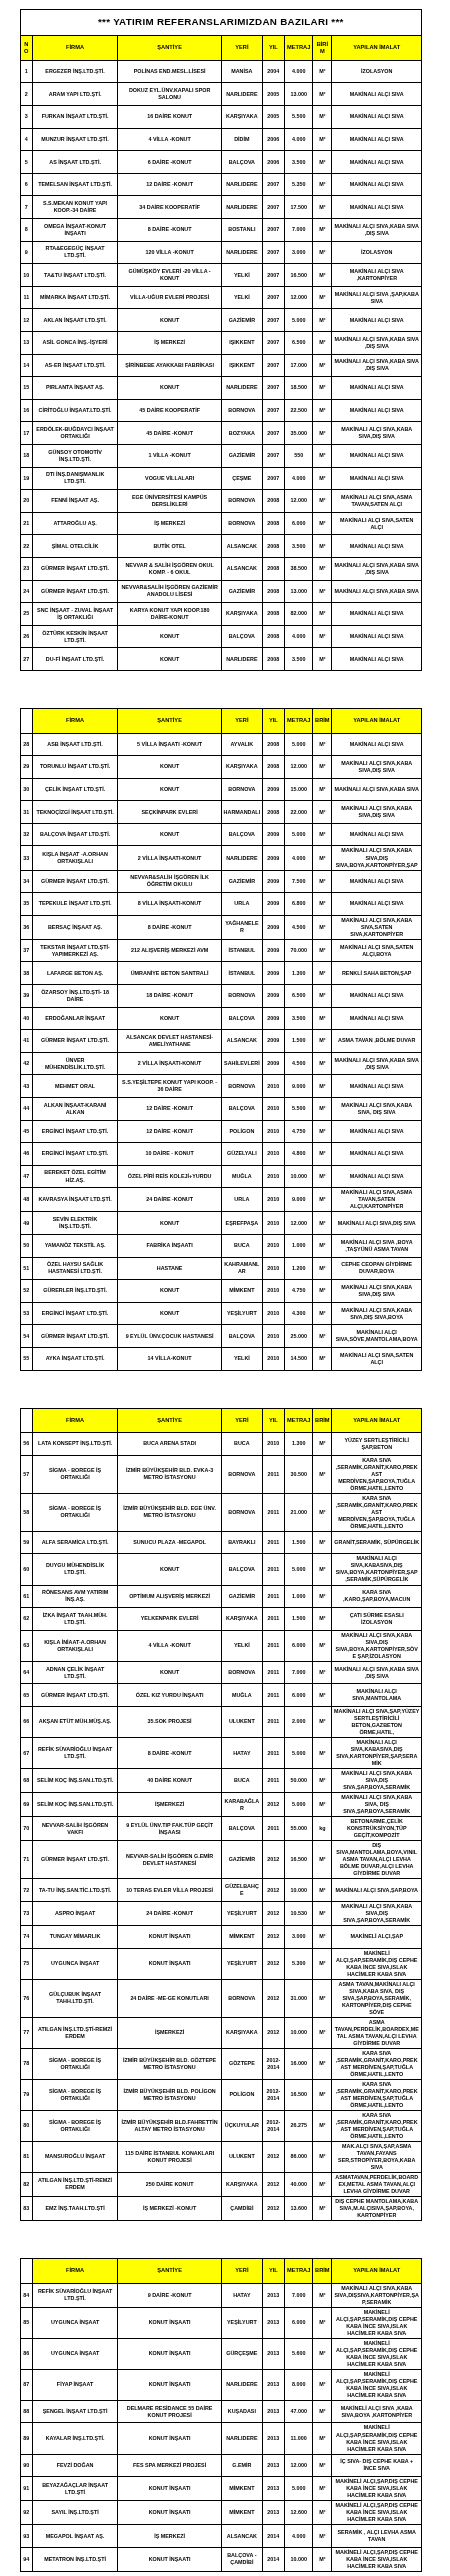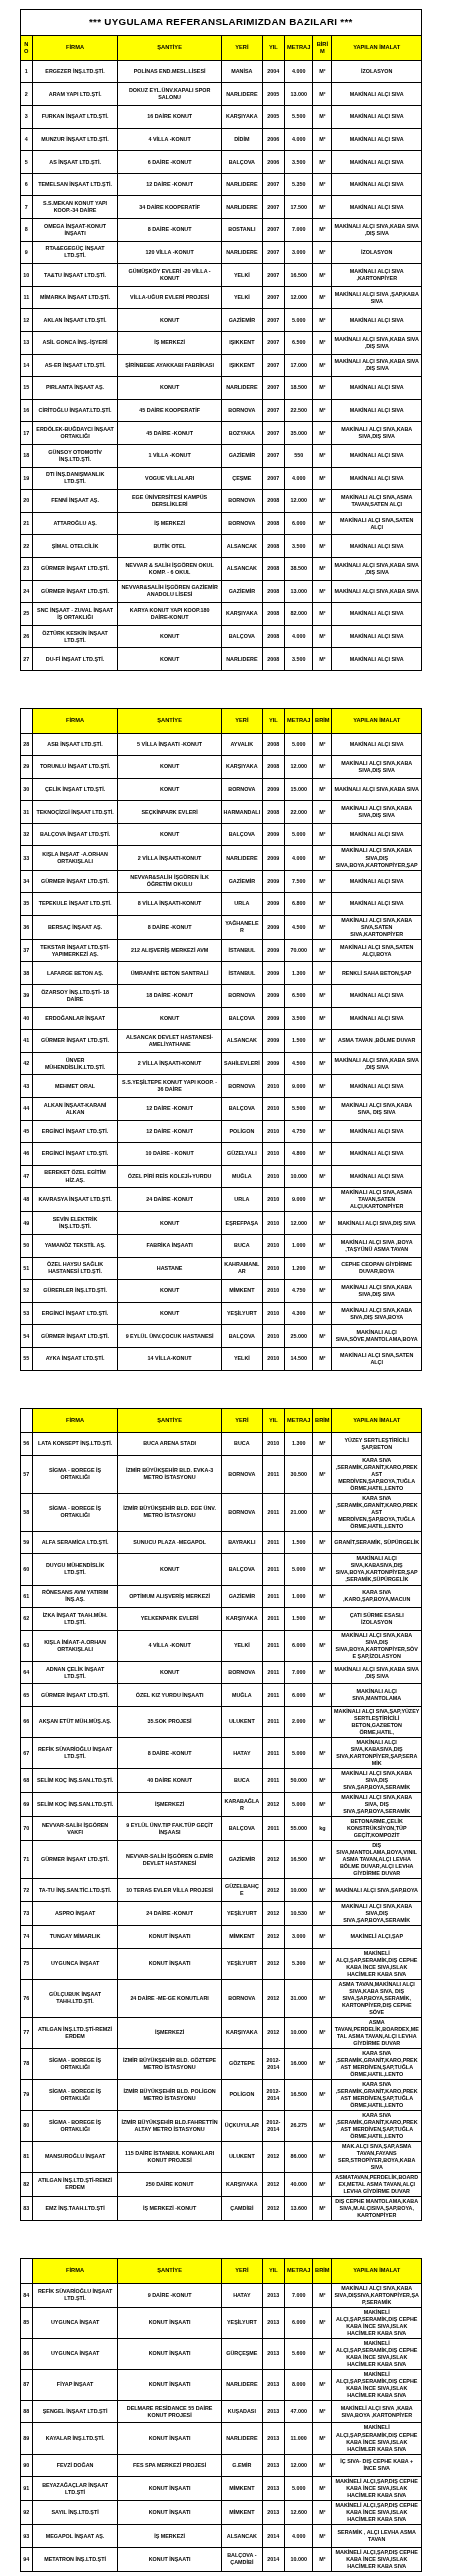--- a/index.html
+++ b/index.html
@@ -26,21 +26,21 @@
           <col style="width: 21.2%;">
           <col style="width: 25.9%;">
           <col style="width: 10.1%;">
           <col style="width: 5.6%;">
           <col style="width: 7%;">
           <col style="width: 4.8%;">
           <col style="width: 22.3%;">
         </colgroup>
         <thead>
           <tr>
-            <th colspan="8" class="title-cell">*** UYGULAMA REFERANSLARIMIZDAN BAZILARI ***</th>
+            <th colspan="8" class="title-cell">*** YATIRIM REFERANSLARIMIZDAN BAZILARI ***</th>
           </tr>
           <tr>
             <th>NO</th>
             <th>FİRMA</th>
             <th>ŞANTİYE</th>
             <th>YERİ</th>
             <th>YIL</th>
             <th>METRAJ</th>
             <th>BİRİM</th>
             <th>YAPILAN İMALAT</th>

